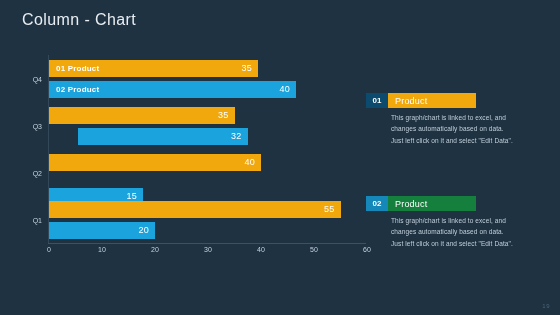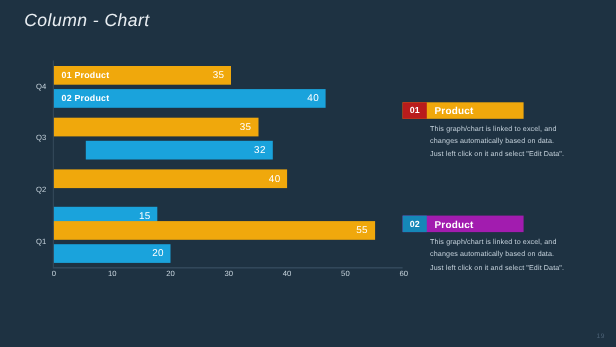--- a/index.html
+++ b/index.html
@@ -15,21 +15,20 @@
     color: #dfe8ee;
     position: relative;
   }
 
   
   #slide-header {
     position: absolute;
     left: 0; top: 0;
     width: 560px;
     height: 42px;
-    font-style: italic;
   }
   #page-title {
     position: absolute;
     left: 22px;
     top: 11px;
     font-size: 16px;
     font-weight: 400;
     letter-spacing: 0.4px;
     color: #e9eef2;
     white-space: nowrap;
@@ -156,41 +155,41 @@
   #legend-block-1 { top: 141px; }
 
   .legend-header {
     position: relative;
     height: 15px;
     width: 110px;
     display: flex;
     align-items: stretch;
   }
   .legend-header.theme-0 { background: #f0a80c; }
-  .legend-header.theme-1 { background: #a21caf; }
+  .legend-header.theme-1 { background: #15803d; }
 
   .legend-badge {
     width: 22px;
     display: flex;
     align-items: center;
     justify-content: center;
     font-size: 8px;
     font-weight: bold;
     color: #ffffff;
   }
-  .legend-header.theme-0 .legend-badge { background: #b91c1c; }
+  .legend-header.theme-0 .legend-badge { background: #0c4a6e; }
   .legend-header.theme-1 .legend-badge { background: #1587b8; }
 
   .legend-title {
     flex: 1;
     display: flex;
     align-items: center;
     padding-left: 7px;
     font-size: 9px;
-    font-weight: bold;
+    font-weight: normal;
     color: #ffffff;
     letter-spacing: 0.2px;
   }
 
   .legend-desc {
     margin-top: 4px;
     margin-left: 25px;
     width: 150px;
     font-size: 6.5px;
     line-height: 1.75;
@@ -222,21 +221,21 @@
       <div class="y-tick-label" style="top: 23.5px;">Q4</div>
       <div class="y-tick-label" style="top: 70.5px;">Q3</div>
       <div class="y-tick-label" style="top: 117.5px;">Q2</div>
       <div class="y-tick-label" style="top: 164.5px;">Q1</div>
     </div>
   <div id="axis-line-y"></div>
   <div id="axis-line-x"></div>
 
   <div id="plot-area">
       <div class="bar-group" style="top: 4.5px; height: 38px;">
-        <div class="bar series-0" style="width: 161px; top: 0px;">
+        <div class="bar series-0" style="width: 209px; top: 0px;">
           <span class="bar-inner-label">01 Product</span>
           <span class="bar-value">35</span>
         </div>
         <div class="bar series-1" style="width: 247px; top: 21px;">
           <span class="bar-inner-label">02 Product</span>
           <span class="bar-value">40</span>
         </div>
       </div>
       <div class="bar-group" style="top: 51.5px; height: 38px;">
         <div class="bar series-0" style="width: 185.5px; top: 0px;">

